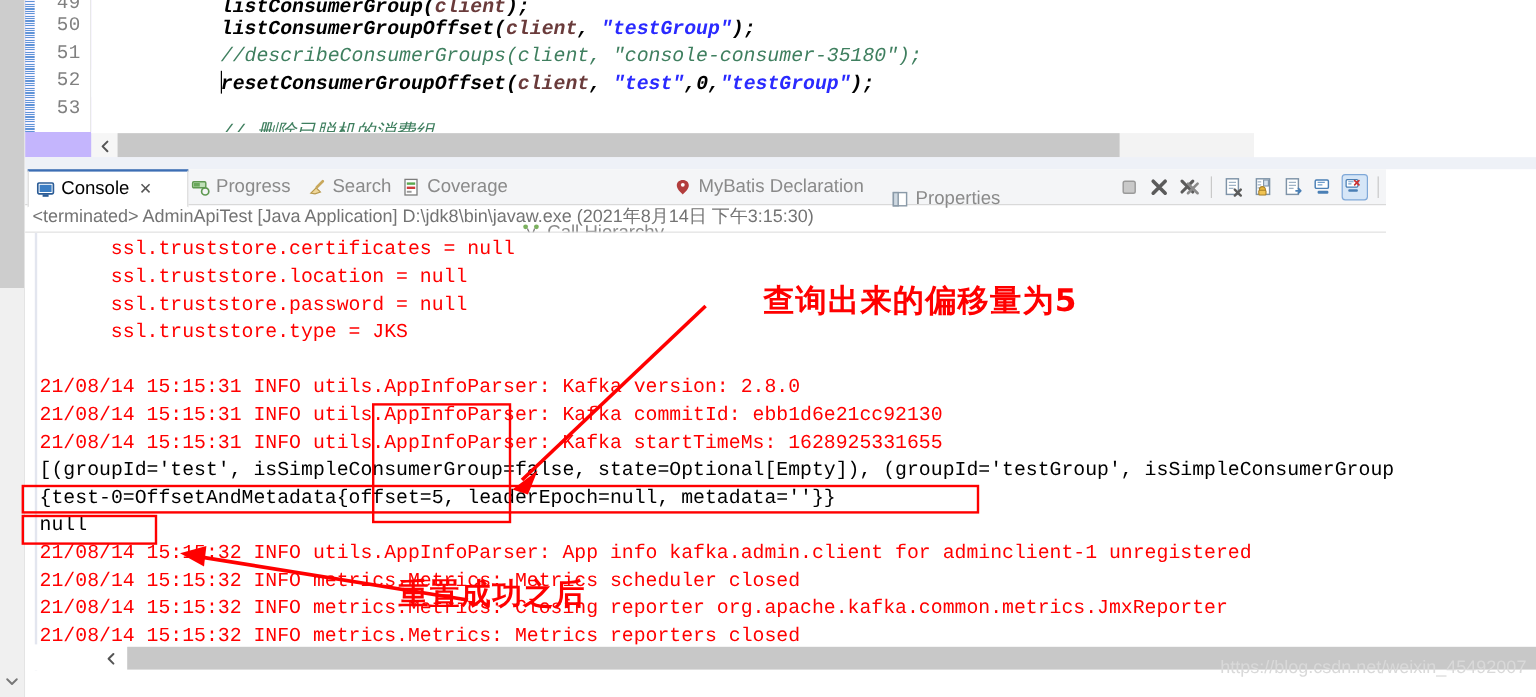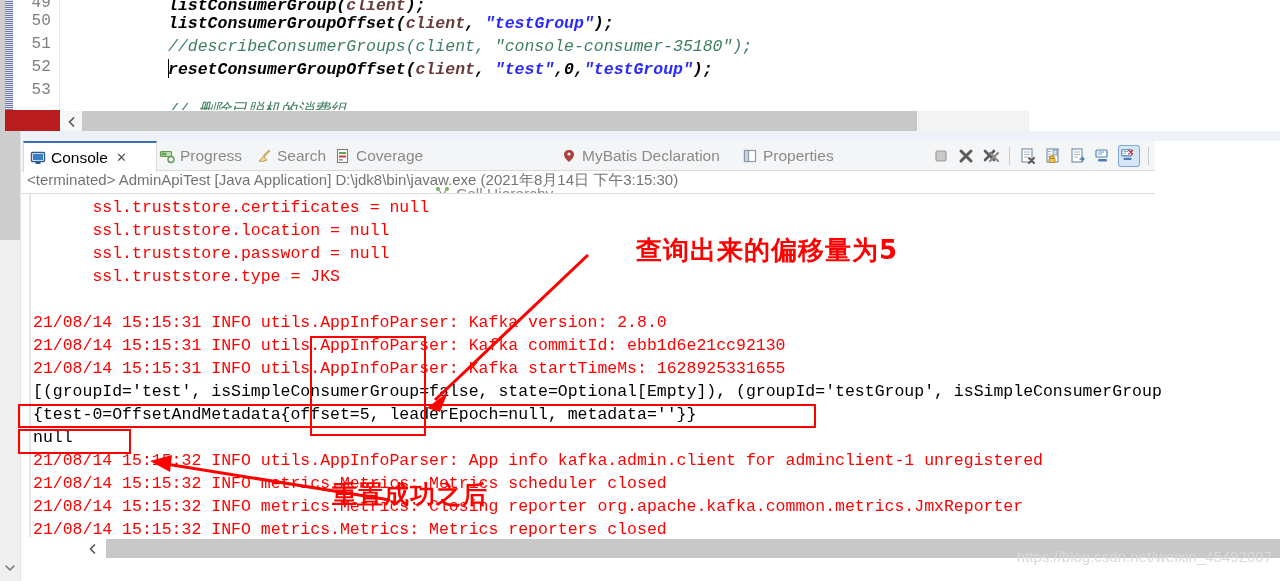--- a/index.html
+++ b/index.html
@@ -41,23 +41,23 @@
     left: 0; bottom: 0;
     width: 20px; height: 26px;
     display: flex; align-items: center; justify-content: center;
     color: #666; font-size: 11px;
   }
   .outer-scroll-arrow svg { display:block; }
 
   
   .editor-wrap {
     position: absolute;
-    left: 5px; top: 0;
+    left: 21px; top: 0;
     width: 1024px; height: 131px;
-    background: #b91c1c;
+    background: #c4b5fd;
     overflow: hidden;
   }
   .editor-leftbar {
     position: absolute;
     left: 0; top: 0;
     width: 8px; height: 110px;
     background:
       repeating-linear-gradient(0deg, #4f8fd0 0px, #4f8fd0 1px, #ffffff 1px, #ffffff 2px),
       repeating-linear-gradient(90deg, #4f8fd0 0px, #4f8fd0 1px, #ffffff 1px, #ffffff 2px);
     background-blend-mode: normal;
@@ -406,21 +406,21 @@
       <div class="tab" style="left:534px;">
         <span class="tico">
           <svg width="16" height="16" viewBox="0 0 16 16" aria-hidden="true">
             <path d="M8 2 C5 2 3 4 3 6.5 C3 9.5 6 12 8 14 C10 12 13 9.5 13 6.5 C13 4 11 2 8 2 Z" fill="#b23d3d"></path>
             <circle cx="8" cy="6" r="1.6" fill="#ffffff"></circle>
           </svg>
         </span>
         <span>MyBatis Declaration</span>
       </div>
 
-      <div class="tab" style="left:715px;">
+      <div class="tab" style="left:715px;margin-top:10px;">
         <span class="tico">
           <svg width="16" height="16" viewBox="0 0 16 16" aria-hidden="true">
             <rect x="2.5" y="2.5" width="11" height="11" fill="#ffffff" stroke="#8a9aa8" stroke-width="1.2"></rect>
             <rect x="2.5" y="2.5" width="4" height="11" fill="#cfd9e2" stroke="#8a9aa8" stroke-width="1.2"></rect>
           </svg>
         </span>
         <span>Properties</span>
       </div>
 
       <div class="tabbar-tools">

